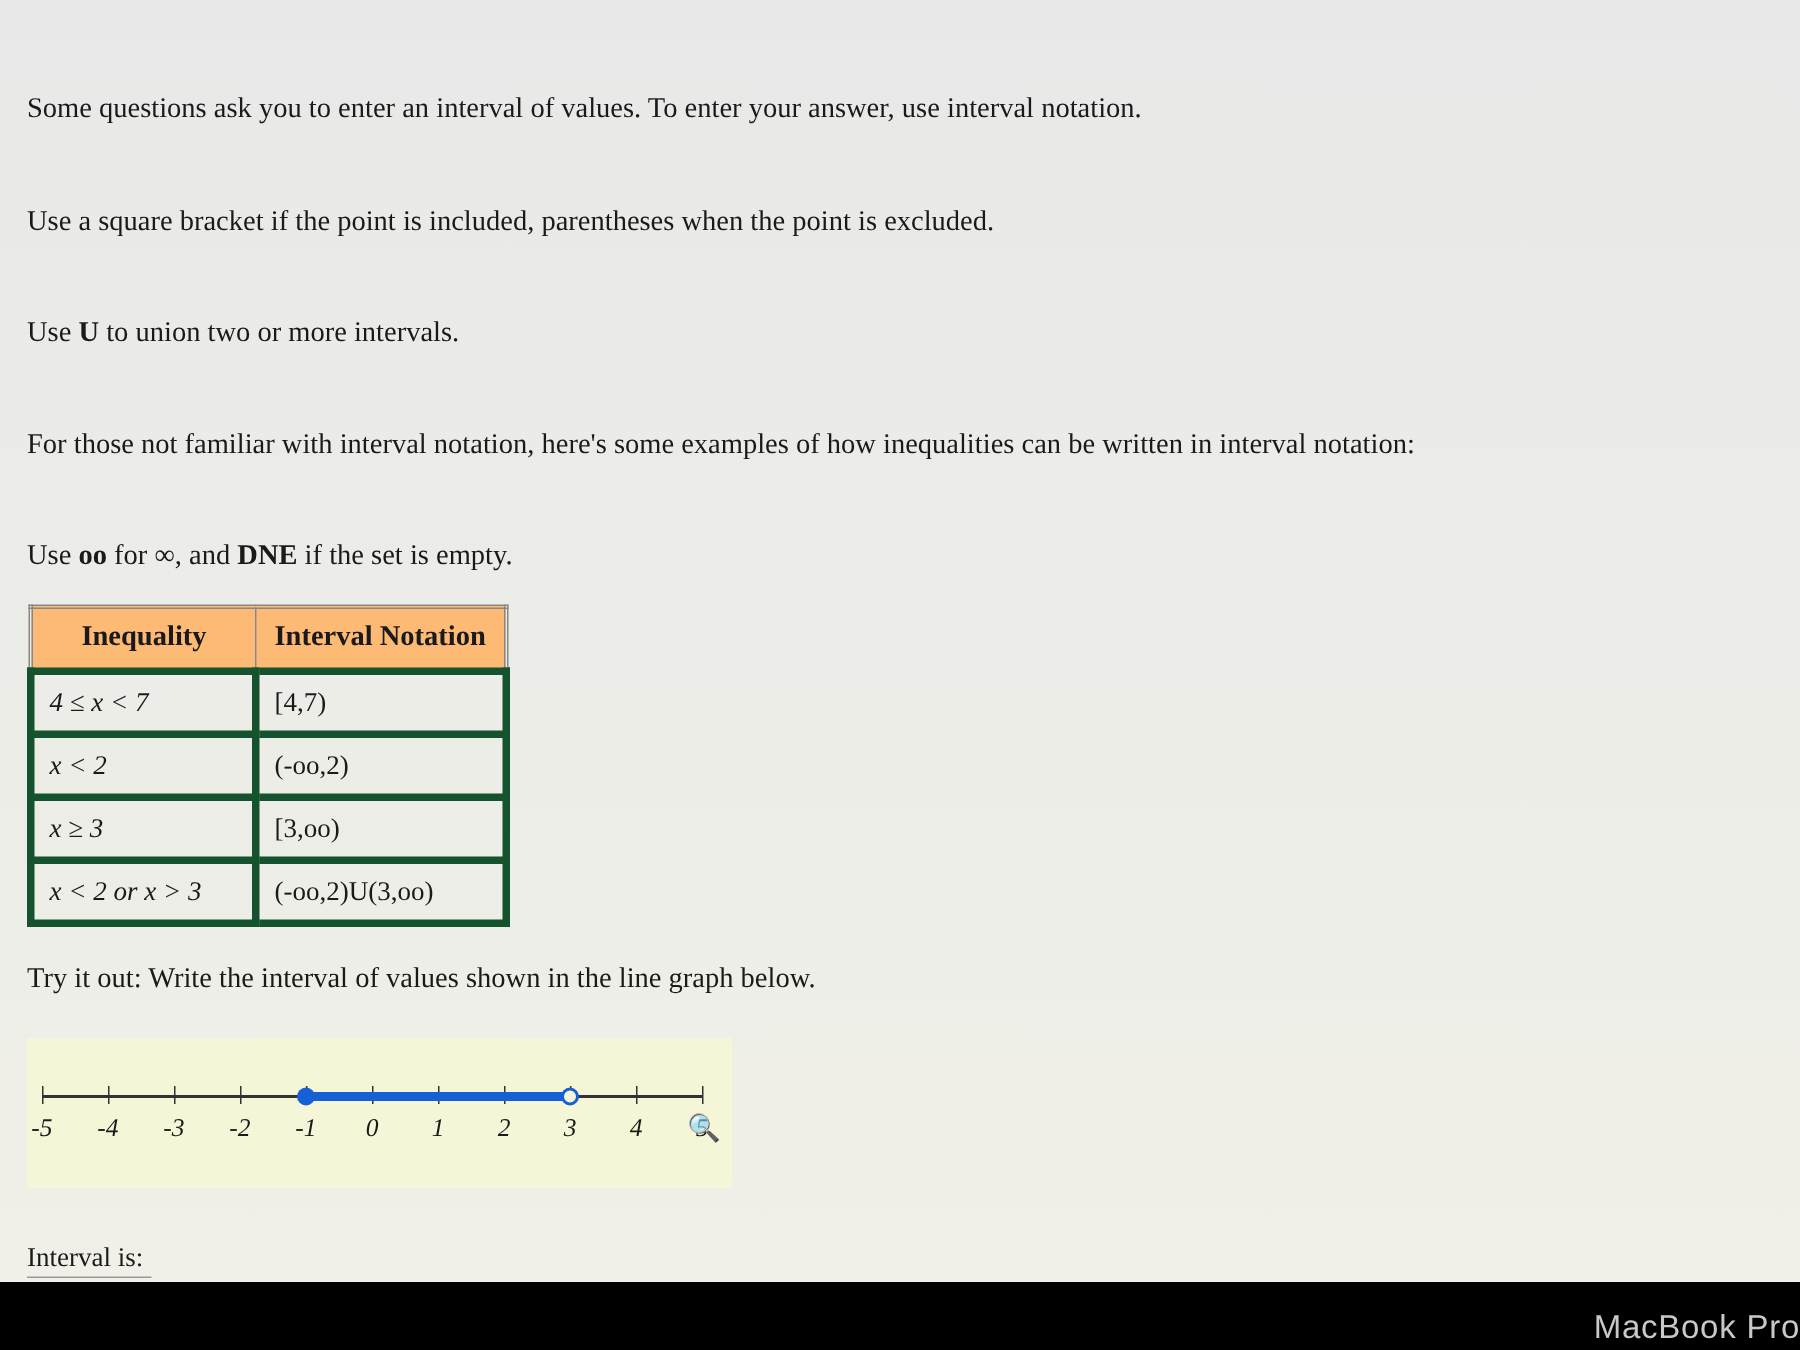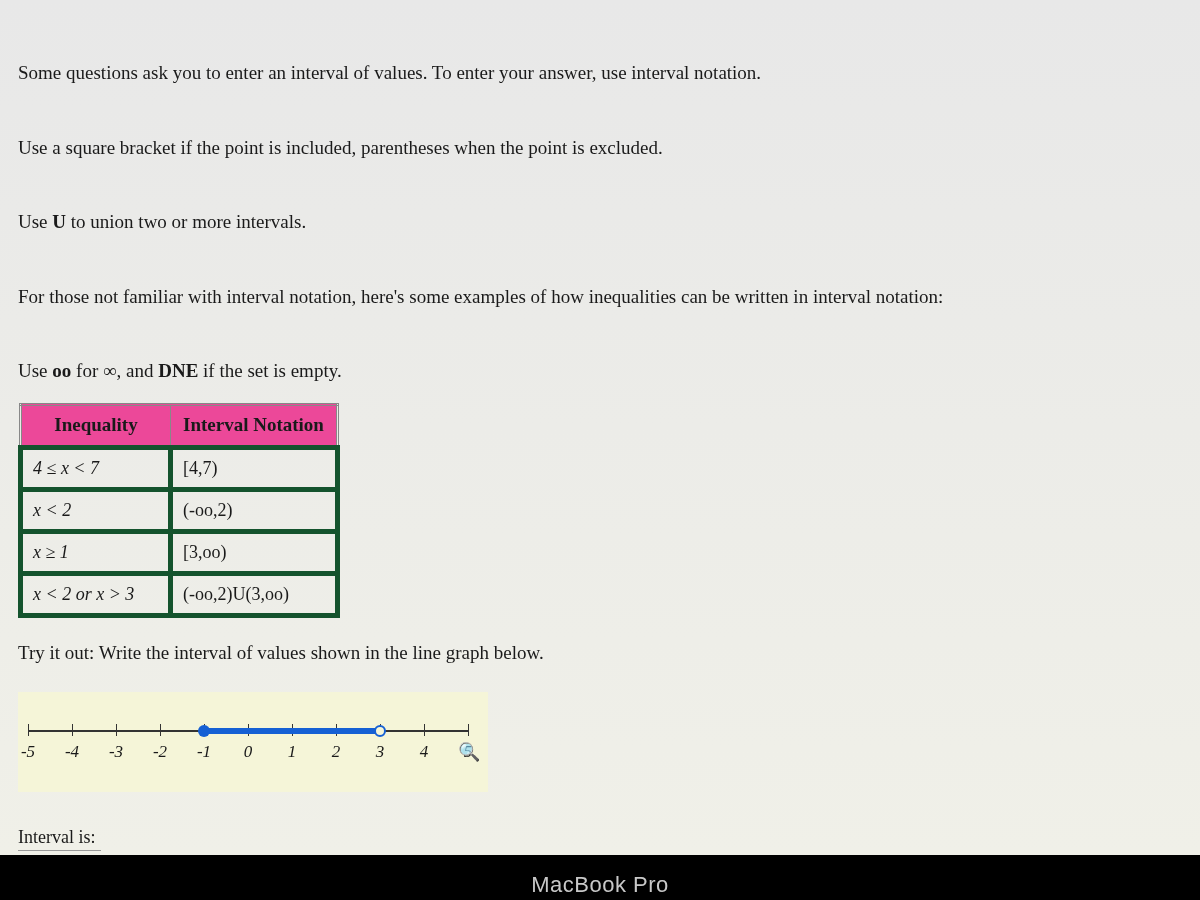--- a/index.html
+++ b/index.html
@@ -29,21 +29,21 @@
       border-collapse: collapse;
       margin-top: 10px;
       margin-bottom: 22px;
       border: 3px double #888;
     }
     .example-table th {
       border: 1px solid #888;
       padding: 6px 12px;
       font-weight: bold;
       text-align: center;
-      background: #ec4899;
+      background: #fdba74;
     }
     .example-table td {
       border: 5px solid #14532d;
       padding: 6px 10px;
       font-size: 18px;
     }
     .ineq-col {
       min-width: 150px;
     }
     .notation-col {
@@ -130,21 +130,21 @@
     }
     .bottom-bar {
       position: absolute;
       bottom: 0;
       left: 0;
       right: 0;
       height: 31px;
       background: #000;
       display: flex;
       align-items: center;
-      justify-content: center;
+      justify-content: flex-end;
     }
     .laptop-label {
       font-family: -apple-system, 'Helvetica Neue', Arial, sans-serif;
       font-size: 22px;
       font-weight: 300;
       color: #c8c8c8;
       letter-spacing: 0.5px;
     }
   </style>
 </head>
@@ -169,21 +169,21 @@
     </tr>
     <tr>
       <td class="math">4 ≤ x &lt; 7</td>
       <td>[4,7)</td>
     </tr>
     <tr>
       <td class="math">x &lt; 2</td>
       <td>(-oo,2)</td>
     </tr>
     <tr>
-      <td class="math">x ≥ 1</td>
+      <td class="math">x ≥ 3</td>
       <td>[3,oo)</td>
     </tr>
     <tr>
       <td class="math">x &lt; 2 or x &gt; 3</td>
       <td>(-oo,2)U(3,oo)</td>
     </tr>
   </tbody>
     </table>
 
   <p class="try-text">Try it out: Write the interval of values shown in the line graph below.</p>

